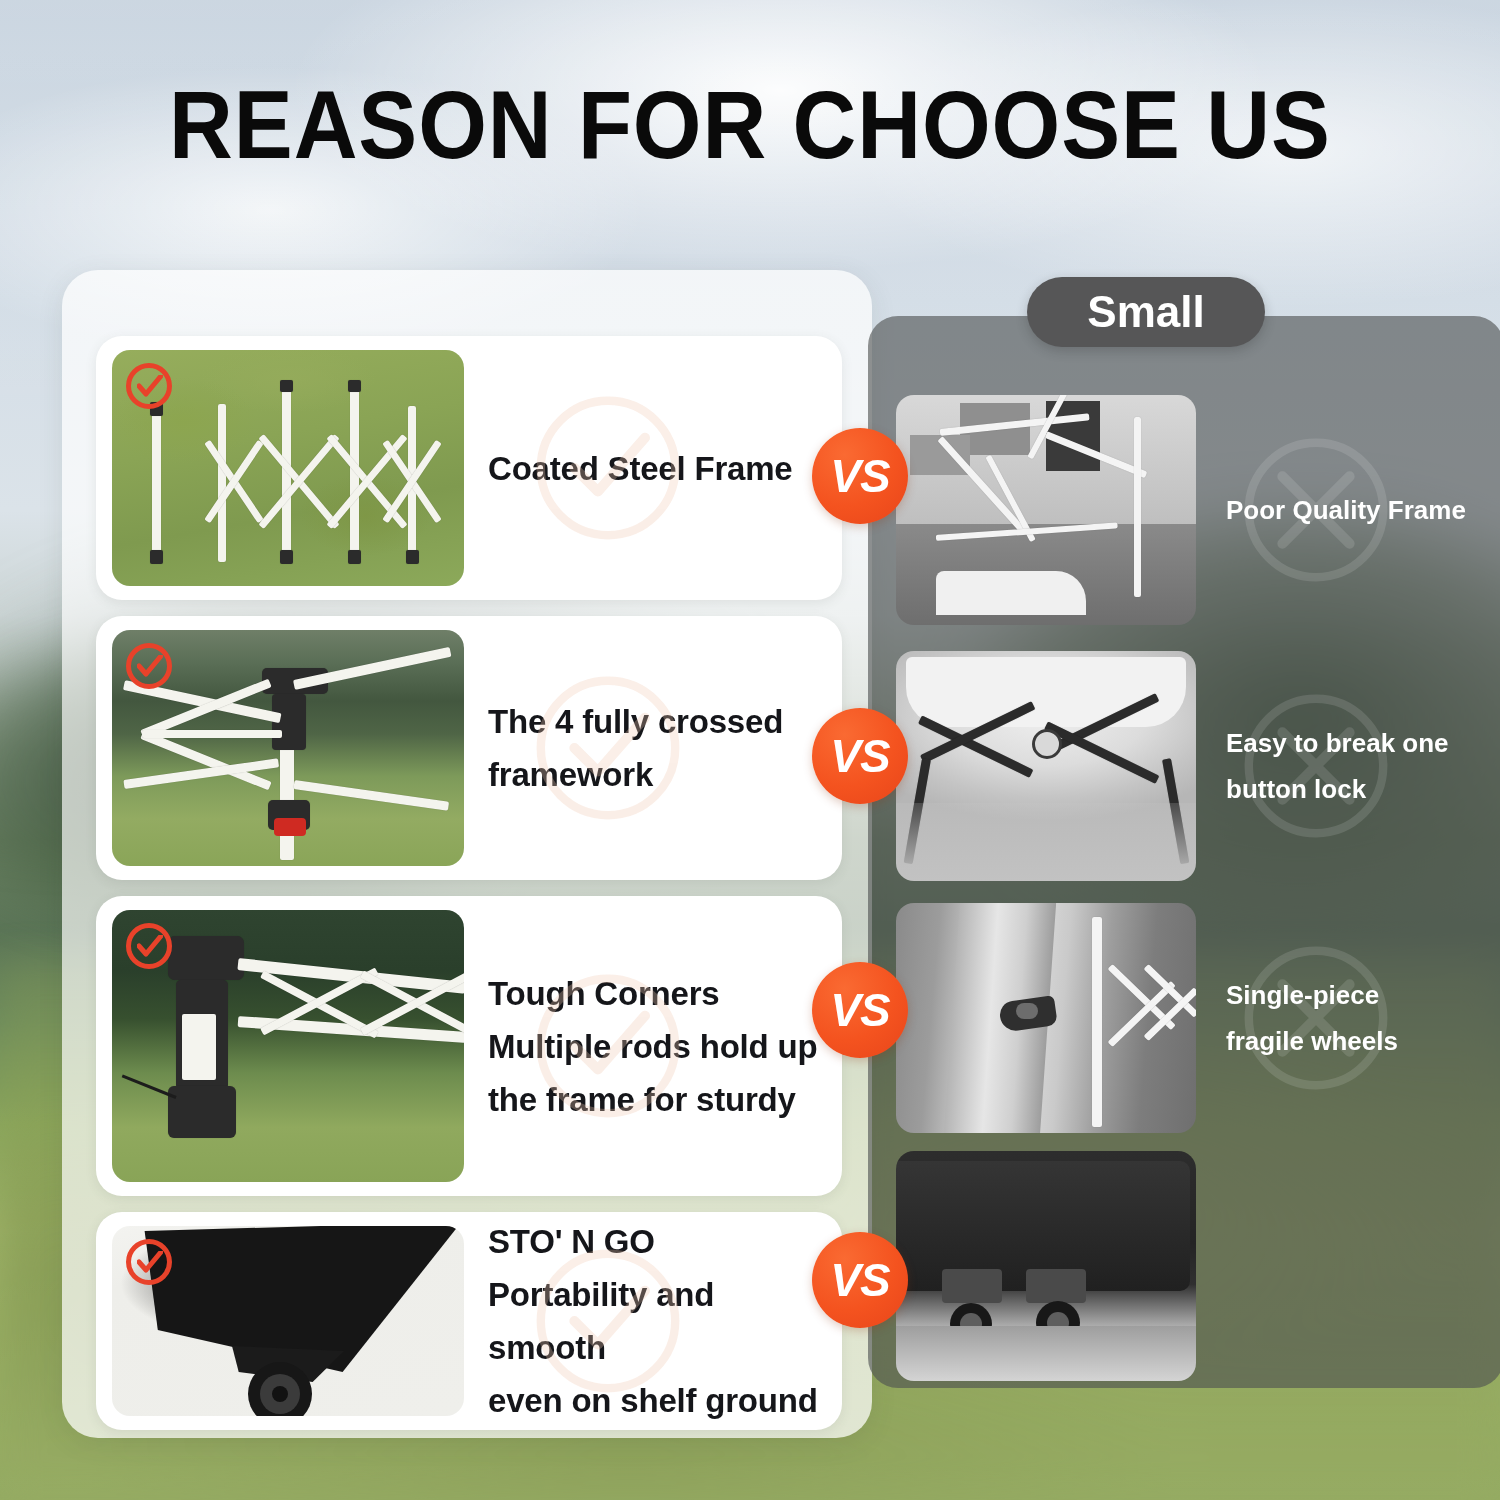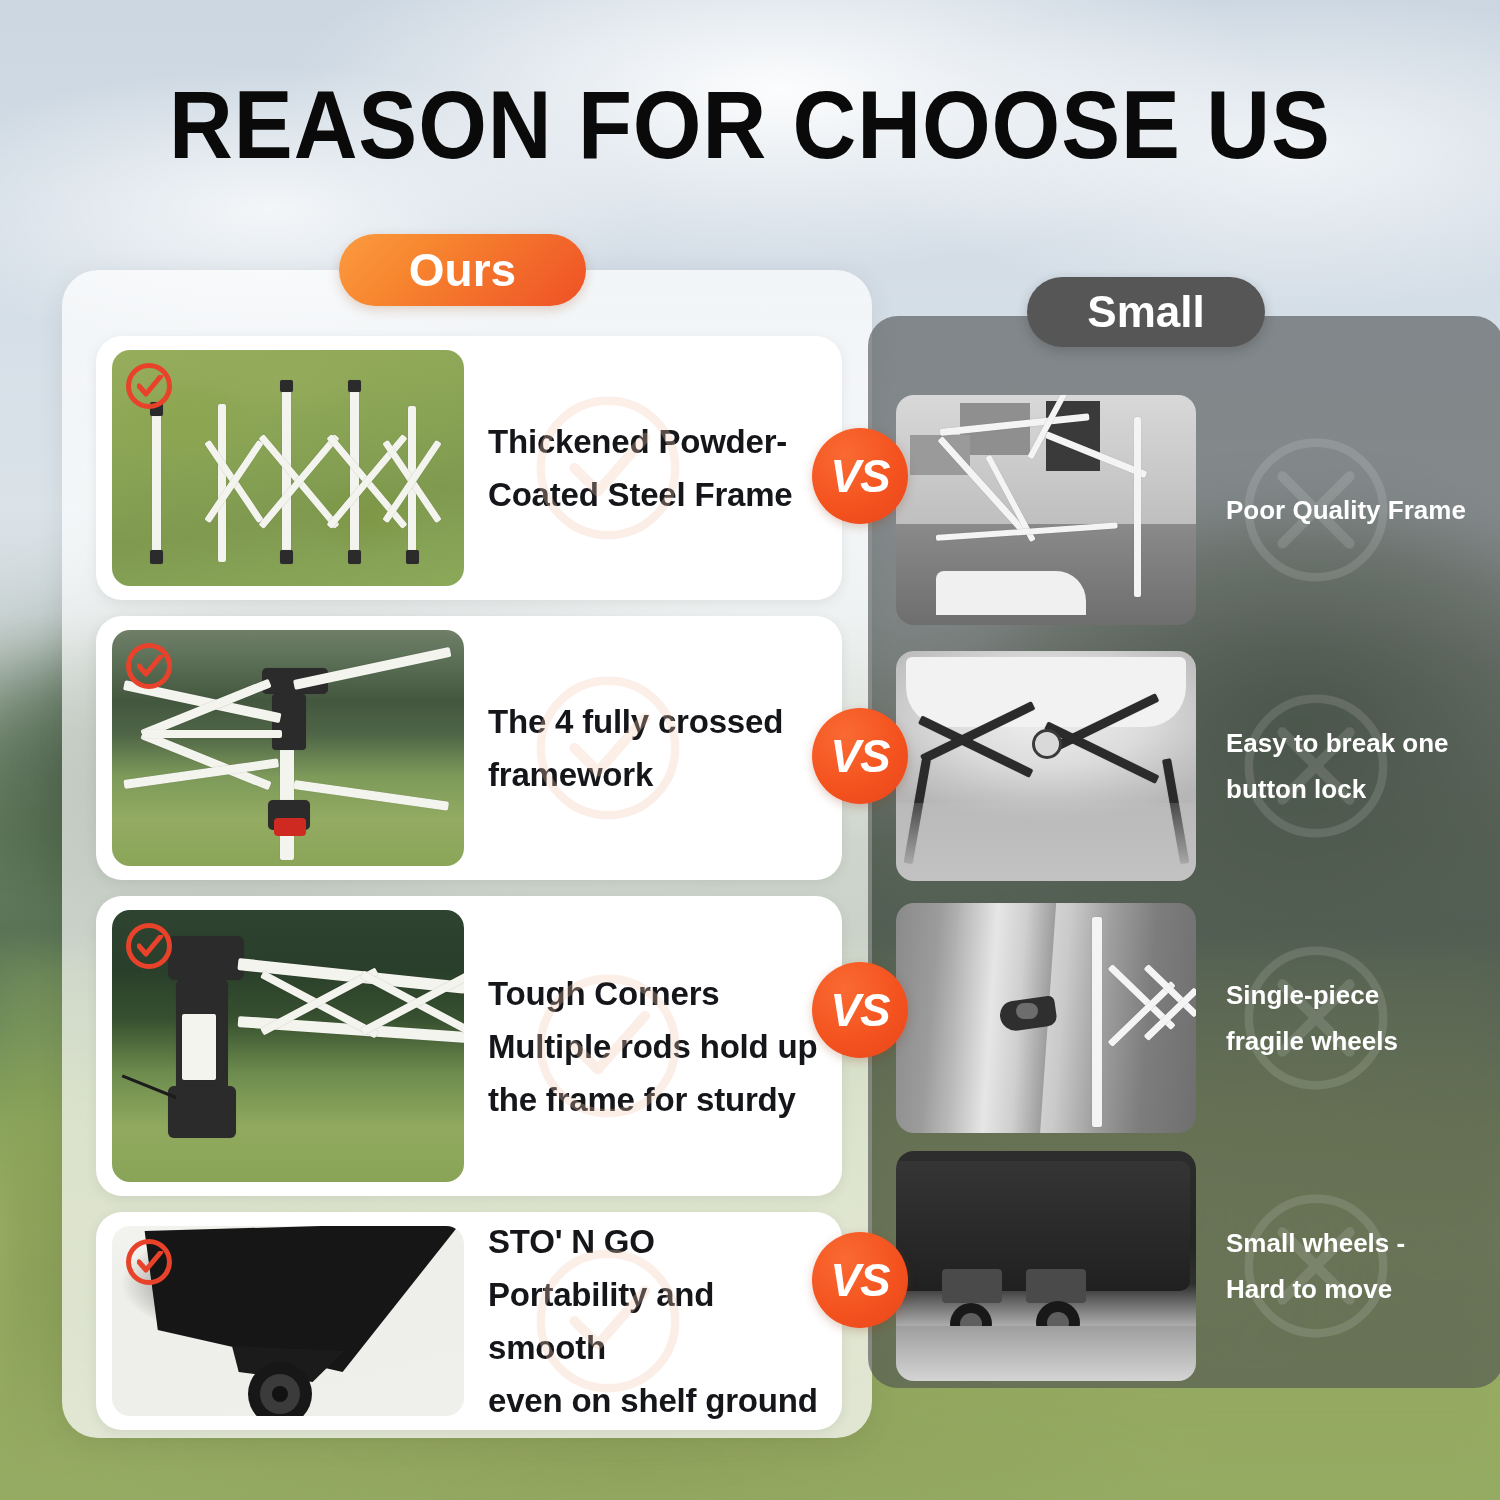--- a/index.html
+++ b/index.html
@@ -305,21 +305,20 @@
   <div class="bg-treeline-left"></div>
   <div class="bg-treeline-right"></div>
   <div class="bg-grass"></div>
   <div class="bg-haze"></div>
 
   <div class="title">REASON FOR CHOOSE US</div>
 
   <div class="panel-ours"></div>
   <div class="panel-others"></div>
 
-  <div class="badge badge-ours">Ours</div>
   <div class="badge badge-others">Small</div>
 
   <div class="ours-row" style="top:336px; height:264px;">
     <div class="thumb-wrap">
       <div class="photo ph-grass" style="width:352px;height:236px;">
         <div class="bar" style="left:40px;top:60px;width:9px;height:150px;"></div>
         <div class="bar" style="left:106px;top:54px;width:8px;height:158px;"></div>
         <div class="bar" style="left:170px;top:36px;width:9px;height:176px;"></div>
         <div class="bar" style="left:238px;top:36px;width:9px;height:176px;"></div>
         <div class="bar" style="left:296px;top:56px;width:8px;height:156px;"></div>
@@ -343,21 +342,20 @@
         <svg width="26" height="24" viewBox="0 0 26 24" aria-hidden="true">
           <path d="M2 11 L9 19 L24 1" stroke="#e8422a" stroke-width="5" fill="none" stroke-linecap="round" stroke-linejoin="round"></path>
         </svg>
       </div>
     </div>
     <div class="copy">
       <svg class="wm-check" viewBox="0 0 100 100" aria-hidden="true">
         <circle cx="50" cy="50" r="40" fill="none" stroke="#f0c9b2" stroke-width="5"></circle>
         <path d="M30 50 L44 64 L72 32" fill="none" stroke="#f0c9b2" stroke-width="6" stroke-linecap="round" stroke-linejoin="round"></path>
       </svg>
-      <div>Thickened Powder-</div>
       <div>Coated Steel Frame</div>
     </div>
   </div>
 
   <div class="ours-row" style="top:616px; height:264px;">
     <div class="thumb-wrap">
       <div class="photo ph-field" style="width:352px;height:236px;">
         <div class="bar" style="left:168px;top:60px;width:14px;height:170px;"></div>
         <div class="bar dark" style="left:150px;top:38px;width:66px;height:26px;border-radius:5px;"></div>
         <div class="bar dark" style="left:160px;top:64px;width:34px;height:56px;border-radius:4px;"></div>
@@ -527,28 +525,20 @@
         <div style="position:absolute;left:-6px;top:10px;width:300px;height:130px;background:linear-gradient(180deg,#353535,#202020);border-radius:10px;"></div>
         <div style="position:absolute;left:46px;top:118px;width:60px;height:34px;background:#4a4a4a;border-radius:4px;"></div>
         <div style="position:absolute;left:130px;top:118px;width:60px;height:34px;background:#4a4a4a;border-radius:4px;"></div>
         <div style="position:absolute;left:54px;top:152px;width:42px;height:42px;border-radius:50%;background:#181818;"></div>
         <div style="position:absolute;left:64px;top:162px;width:22px;height:22px;border-radius:50%;background:#5e5e5e;"></div>
         <div style="position:absolute;left:140px;top:150px;width:44px;height:44px;border-radius:50%;background:#181818;"></div>
         <div style="position:absolute;left:151px;top:161px;width:22px;height:22px;border-radius:50%;background:#5e5e5e;"></div>
         <div style="position:absolute;left:0;bottom:0;width:100%;height:24%;background:linear-gradient(180deg,#9e9e9e,#d4d4d4);"></div>
       </div>
     </div>
-    <div class="o-copy">
-      <svg class="wm-x" viewBox="0 0 100 100" aria-hidden="true">
-        <circle cx="50" cy="50" r="40" fill="none" stroke="#ffffff" stroke-width="5"></circle>
-        <path d="M30 30 L70 70 M70 30 L30 70" stroke="#ffffff" stroke-width="6" stroke-linecap="round"></path>
-      </svg>
-      <div>Small wheels -</div>
-      <div>Hard to move</div>
-    </div>
   </div>
 
   <div class="vs" style="left:812px; top:428px;">VS</div>
   <div class="vs" style="left:812px; top:708px;">VS</div>
   <div class="vs" style="left:812px; top:962px;">VS</div>
   <div class="vs" style="left:812px; top:1232px;">VS</div>
 
 </div>
 
 </body></html>

